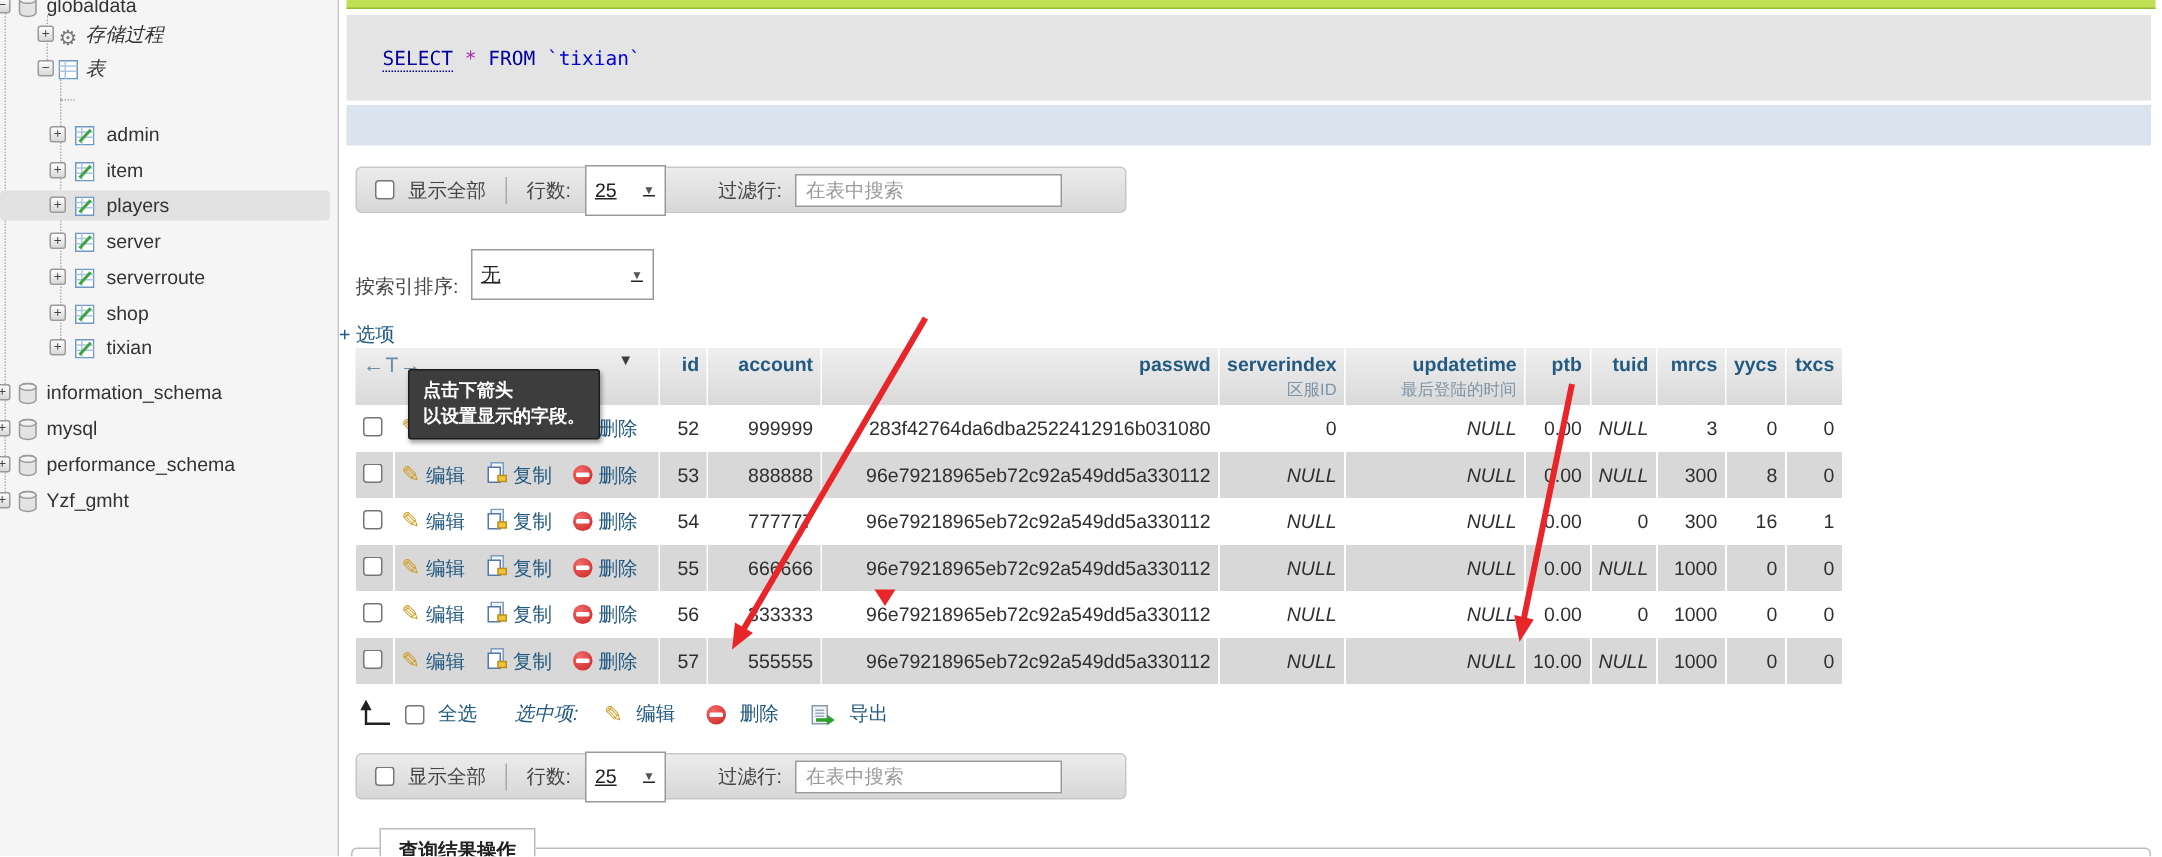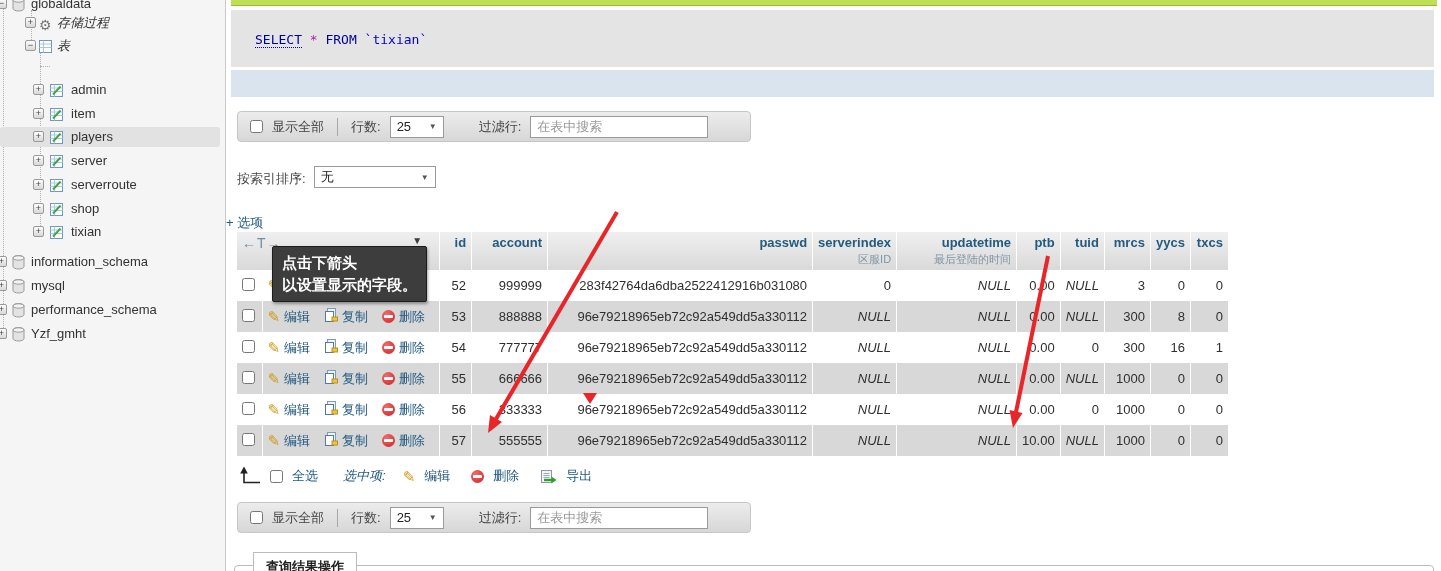--- a/index.html
+++ b/index.html
@@ -34,21 +34,21 @@
   .tbl-name{color:#0000d6;}
   .inline-bar{position:absolute;left:231px;right:7px;top:70px;height:27px;background:#d9e4ee;}
 
   
   .opts-bar{position:absolute;left:237px;width:514px;height:31px;border:1px solid #c6c6c6;
             border-radius:4px;background:linear-gradient(#ececec,#d7d7d7);
             display:flex;align-items:center;padding:0 12px;box-sizing:border-box;gap:9px;}
   .opts-bar .sep{width:1px;height:18px;background:#a8a8a8;margin:0 4px;}
   .opts-bar label,.plain-lbl{color:#444;font-size:13px;}
   .selbox{display:inline-flex;align-items:center;justify-content:space-between;background:#fff;
-          border:1px solid #9a9a9a;height:22px;padding:0 6px;box-sizing:border-box;font-size:13px;color:#222;cursor:pointer;}
+          border:1px solid #9a9a9a;height:34px;padding:0 6px;box-sizing:border-box;font-size:13px;color:#222;cursor:pointer;text-decoration:underline;}
   .selbox .caret{font-size:8px;color:#555;margin-left:8px;}
   .txt-input{height:22px;border:1px solid #9a9a9a;box-sizing:border-box;padding:0 6px;font-size:13px;
              font-family:inherit;color:#333;width:178px;background:#fff;}
   .txt-input::placeholder{color:#999;}
   input[type=checkbox]{width:13px;height:13px;margin:0;}
 
   .sort-row{position:absolute;left:237px;top:166px;display:flex;align-items:flex-end;gap:8px;}
   .options-link{position:absolute;left:226px;top:214px;color:#235a81;font-size:13px;cursor:pointer;text-decoration:none;}
 
   
@@ -70,21 +70,21 @@
   .act-link{color:#235a81;text-decoration:none;cursor:pointer;}
   .ico-pencil{color:#cf9a1b;font-size:15px;line-height:13px;display:inline-block;}
   .ico-del{display:inline-block;width:13px;height:13px;border-radius:50%;
            background:radial-gradient(circle at 35% 30%,#f26a6a,#cc2222);position:relative;vertical-align:-2px;}
   .ico-del::after{content:"";position:absolute;left:2px;top:5px;width:9px;height:3px;background:#fff;border-radius:1px;}
   .acts{display:flex;align-items:center;gap:5px;}
   .acts .grp{display:flex;align-items:center;gap:4px;margin-right:9px;}
 
   
   .hdr-tooltip{position:absolute;left:272px;top:246px;z-index:40;background:#3d3d3d;color:#fff;
-               font-size:15px;font-weight:bold;line-height:1.45;padding:5px 9px;border:1px solid #1c1c1c;
+               font-size:12px;font-weight:bold;line-height:1.45;padding:5px 9px;border:1px solid #1c1c1c;
                border-radius:2px;box-shadow:1px 2px 3px rgba(0,0,0,.35);white-space:nowrap;}
 
   
   .foot-controls{position:absolute;left:239px;top:466px;display:flex;align-items:center;gap:9px;font-size:13px;}
   .foot-controls .italic-lbl{font-style:italic;color:#235a81;margin:0 8px 0 16px;}
   .link{color:#235a81;text-decoration:none;cursor:pointer;}
 
   
   .result-fieldset{position:absolute;left:234px;right:7px;top:565px;height:40px;
                    border:1px solid #bbb;border-radius:4px 4px 0 0;background:#fff;}

